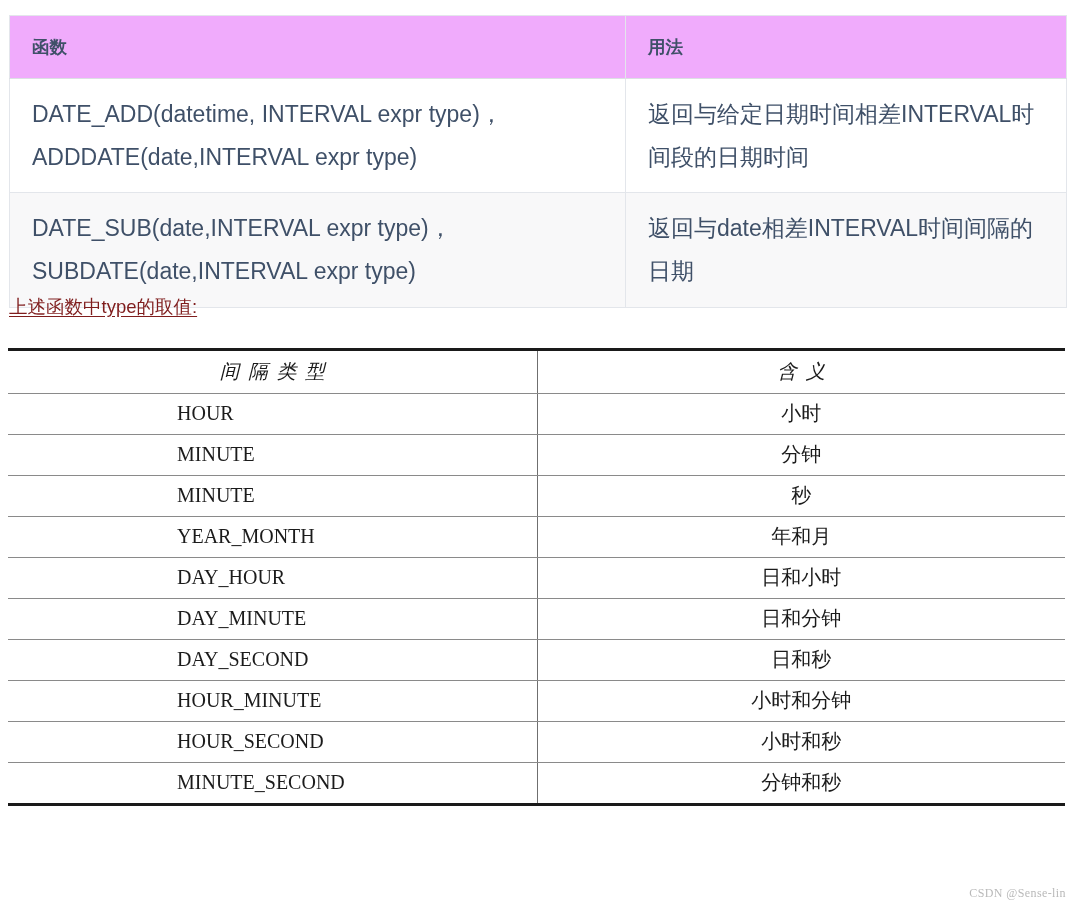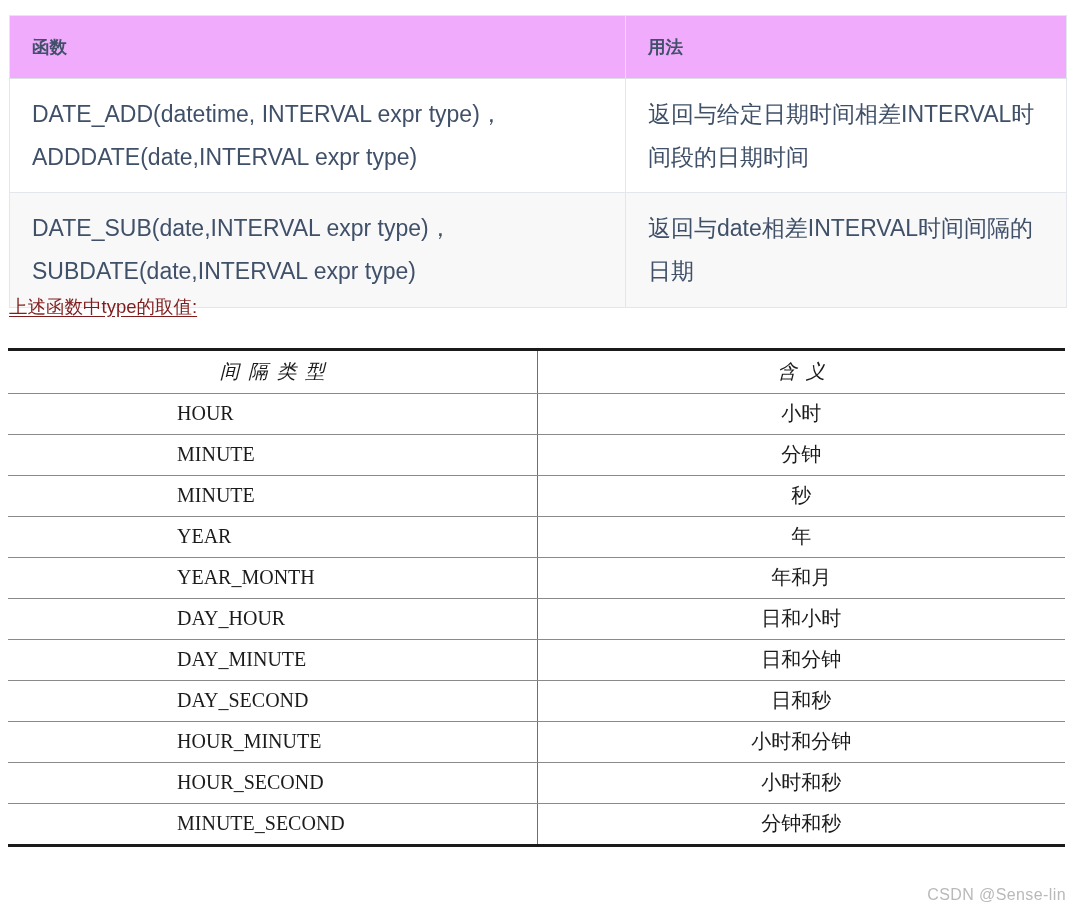--- a/index.html
+++ b/index.html
@@ -116,24 +116,24 @@
   }
   table.type-table tbody tr:last-child td {
     border-bottom: 3px solid #1a1a1a;
   }
 
   
   .watermark {
     position: absolute;
     right: 10px;
     top: 886px;
-    font-size: 16px;
+    font-size: 12px;
     color: #b9b9b9;
     letter-spacing: 0.4px;
-    font-family: Liberation Sans, sans-serif;
+    font-family: Liberation Serif, serif;
     white-space: nowrap;
     pointer-events: none;
   }
 </style>
 </head>
 <body>
 
 <div class="fn-table-wrap">
   <table class="fn-table">
     <colgroup>
@@ -182,24 +182,20 @@
         </tr>
         <tr>
           <td class="c-left">MINUTE</td>
           <td class="c-right">分钟</td>
         </tr>
         <tr>
           <td class="c-left">MINUTE</td>
           <td class="c-right">秒</td>
         </tr>
         <tr>
-          <td class="c-left">YEAR</td>
-          <td class="c-right">年</td>
-        </tr>
-        <tr>
           <td class="c-left">YEAR_MONTH</td>
           <td class="c-right">年和月</td>
         </tr>
         <tr>
           <td class="c-left">DAY_HOUR</td>
           <td class="c-right">日和小时</td>
         </tr>
         <tr>
           <td class="c-left">DAY_MINUTE</td>
           <td class="c-right">日和分钟</td>

